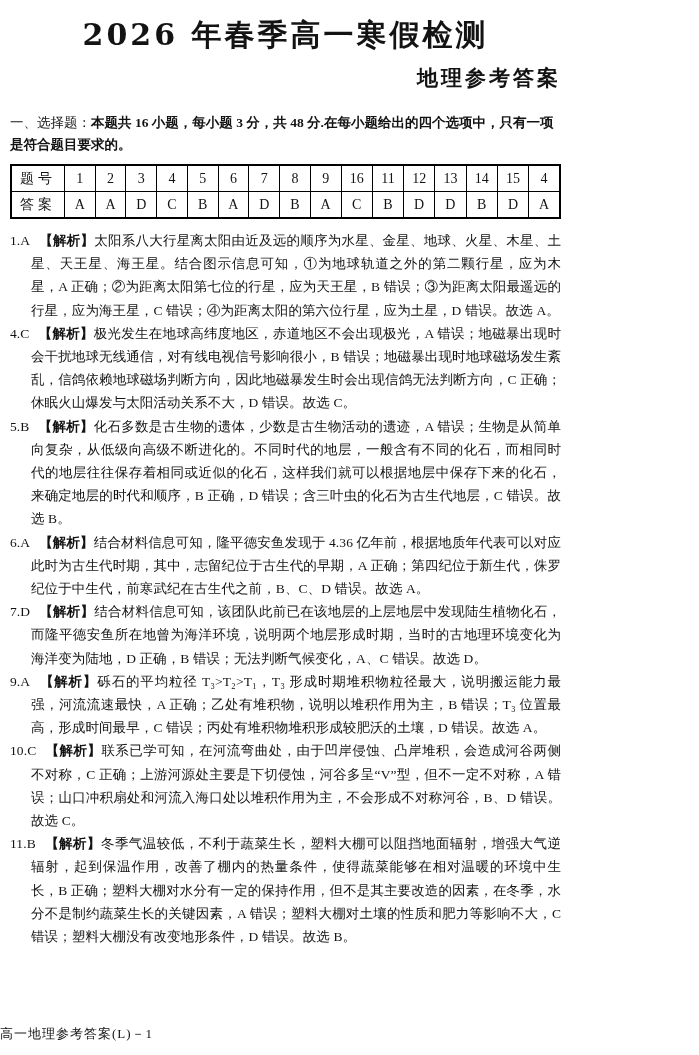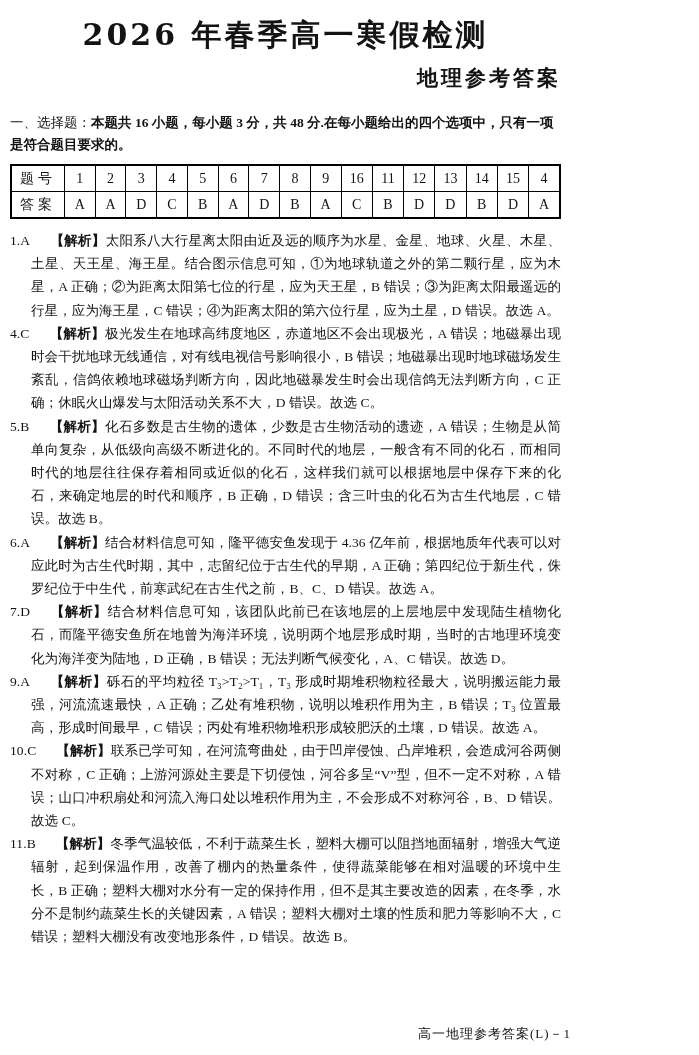--- a/index.html
+++ b/index.html
@@ -33,25 +33,25 @@
     height:25px;font-size:14px;padding:0 2px;
   }
   td.lbl{width:52px;font-size:13.5px;letter-spacing:4px;}
   td.num,td.ans{width:28px;}
   .expl-list{margin-top:2px;}
   .expl-item{
     font-size:13.5px;line-height:23.2px;text-align:justify;
     padding-left:21px;text-indent:-21px;
     letter-spacing:0.1px;
   }
-  .item-head{margin-right:20px;}
+  .item-head{margin-right:9px;}
   .analysis-label{font-weight:700;}
   .page-footer{
     position:absolute;left:0;right:0;bottom:12px;
-    text-align:right;font-size:13px;letter-spacing:1px;margin-top:48px;
+    text-align:left;font-size:13px;letter-spacing:1px;margin-top:48px;
   }
 </style>
 </head>
 <body>
 
 <div class="page">
 
   <div class="doc-title">2026 年春季高一寒假检测</div>
   <div class="doc-subtitle">地理参考答案</div>
 

